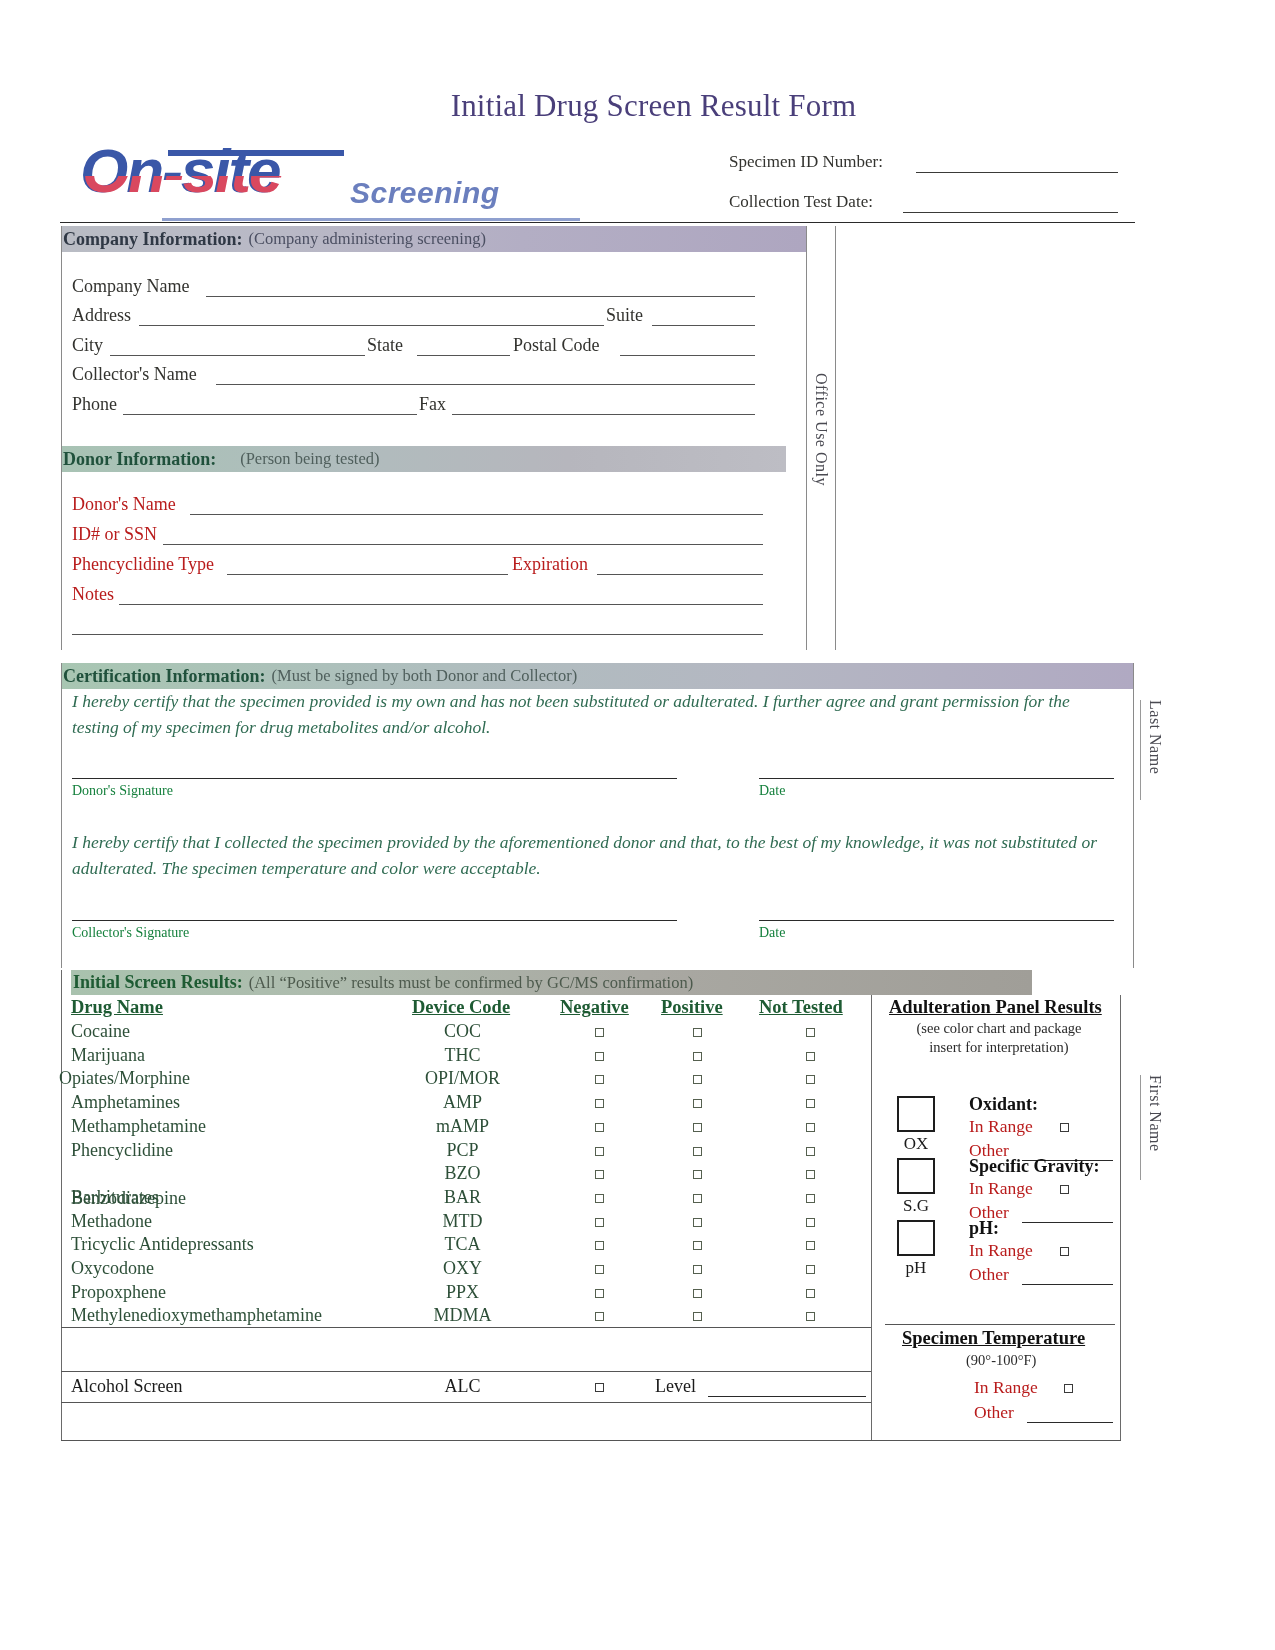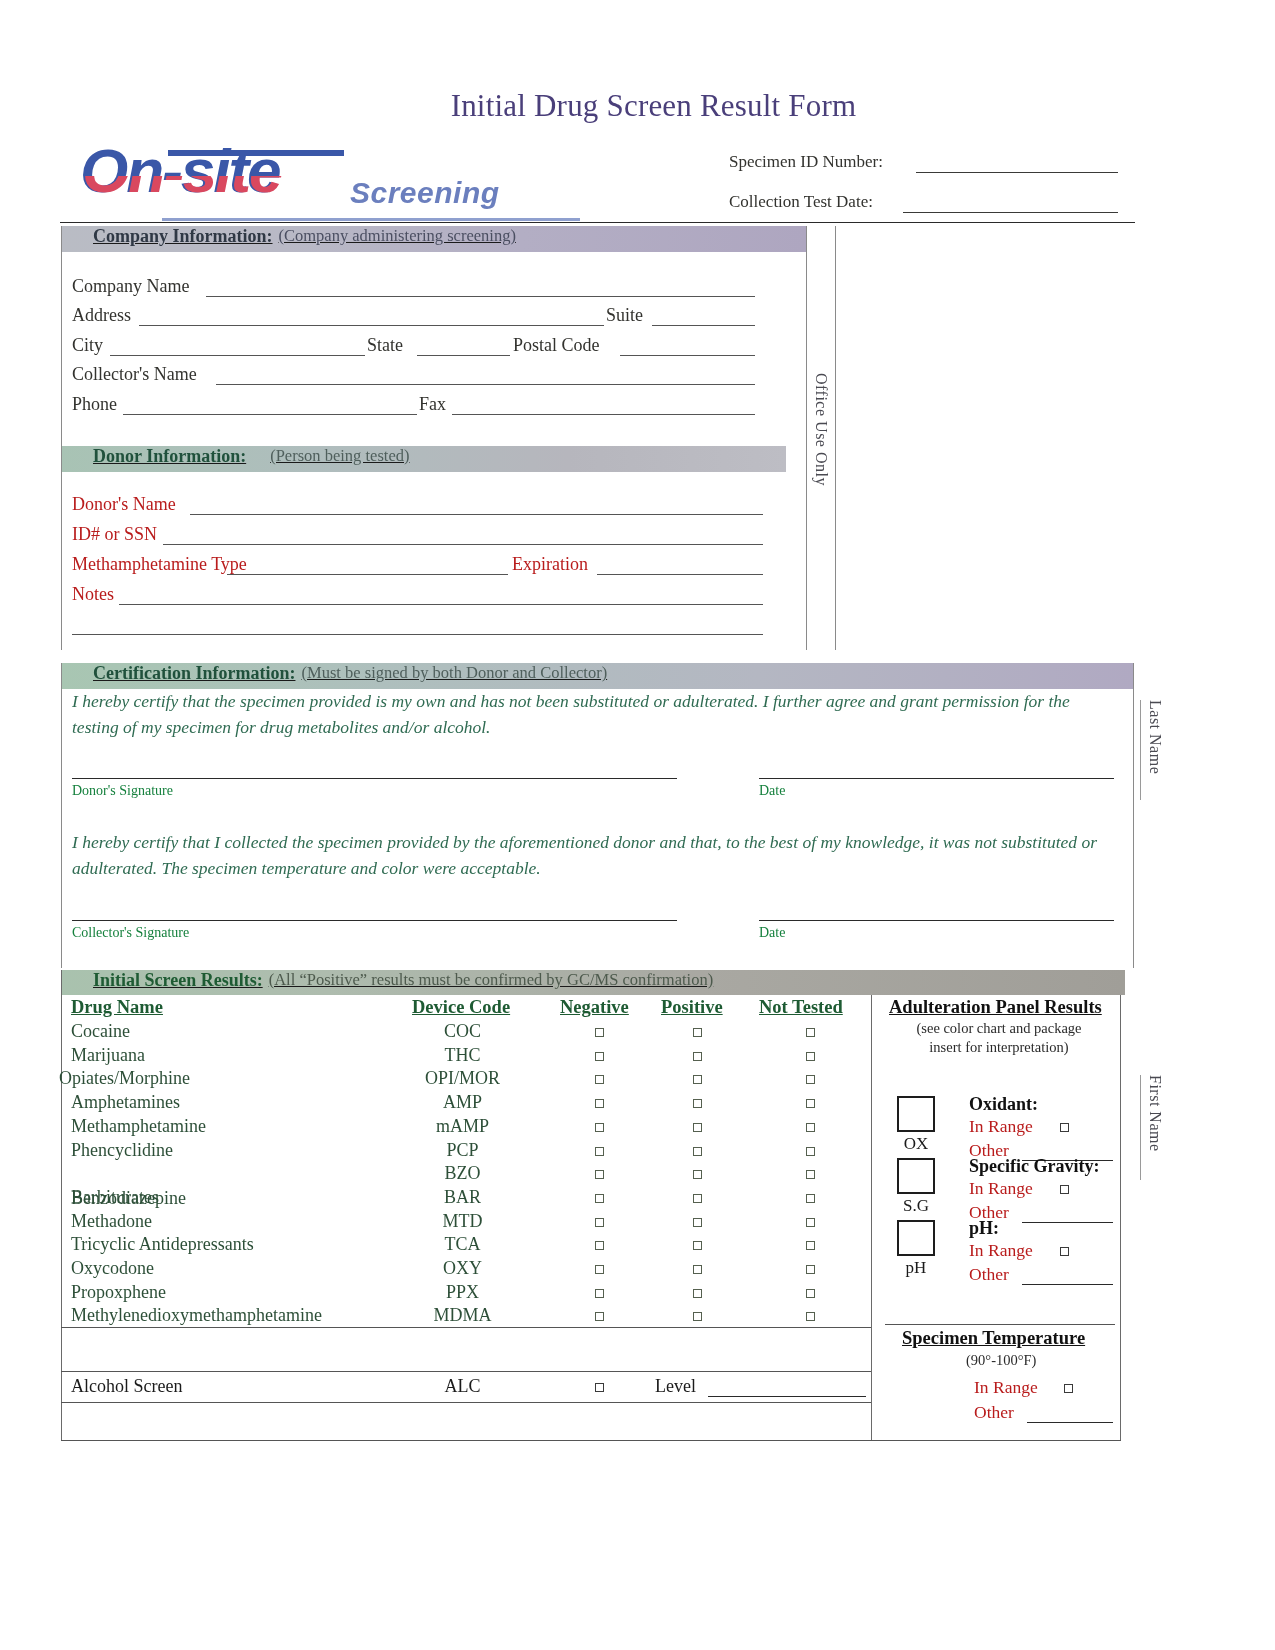--- a/index.html
+++ b/index.html
@@ -49,22 +49,22 @@
 
   
   .bx{position:absolute;box-sizing:border-box;}
   .rule{position:absolute;height:0;border-bottom:1px solid #555;}
   .rule-dk{position:absolute;height:0;border-bottom:1px solid #2a2a2a;}
   .vrule{position:absolute;width:0;border-left:1px solid #8a8a8a;}
 
   
   .sec{
     position:absolute;box-sizing:border-box;
-    display:flex;align-items:flex-start;
-    padding-left:32px; font-size:18px; white-space:nowrap;text-decoration:underline;
+    display:flex;align-items:center;
+    padding-left:2px; font-size:18px; white-space:nowrap;
   }
   .sec b{font-weight:bold;}
   .sec .paren{font-weight:normal;font-size:16.5px;}
   .sec-purple{background:linear-gradient(to right,#b9bcc4 0%, #b9b9c6 30%, #b3aec4 62%, #aea6c0 100%);}
   .sec-purple b{color:#2f3845;}
   .sec-purple .paren{color:#4b4f62;}
   .sec-green{background:linear-gradient(to right,#a8c3b4 0%, #afbdbd 35%, #b6b6bd 70%, #bdbdc4 100%);}
   .sec-green b{color:#20513c;}
   .sec-green .paren{color:#4f5f5c;}
   .sec-cert{background:linear-gradient(to right,#a8c6b2 0%, #aebfbd 30%, #b4b7c2 65%, #b0a9c2 100%);}
@@ -183,21 +183,21 @@
     <span class="paren" style="margin-left:6px;">(Person being tested)</span>
   </div>
   <div class="vrule" style="left:61px;top:446px;height:204px;"></div>
 
   <div class="fl-g" style="left:72px;top:494px;">Donor's Name</div>
   <div class="rule" style="left:190px;top:514px;width:573px;"></div>
 
   <div class="fl-g" style="left:72px;top:524px;">ID# or SSN</div>
   <div class="rule" style="left:163px;top:544px;width:600px;"></div>
 
-  <div class="fl-g" style="left:72px;top:554px;">Methamphetamine Type</div>
+  <div class="fl-g" style="left:72px;top:554px;">Phencyclidine Type</div>
   <div class="rule" style="left:227px;top:574px;width:281px;"></div>
   <div class="fl-g" style="left:512px;top:554px;">Expiration</div>
   <div class="rule" style="left:597px;top:574px;width:166px;"></div>
 
   <div class="fl-g" style="left:72px;top:584px;">Notes</div>
   <div class="rule" style="left:119px;top:604px;width:644px;"></div>
   <div class="rule" style="left:72px;top:634px;width:691px;"></div>
 
   <div class="vrule" style="left:835px;top:226px;height:424px;"></div>
   <div class="vtext" style="left:812px;top:373px;">Office Use Only</div>
@@ -223,21 +223,21 @@
   <div class="rule-dk" style="left:759px;top:920px;width:355px;"></div>
   <div class="cert-lbl" style="left:759px;top:925px;">Date</div>
 
   <div class="vtext" style="left:1146px;top:700px;">Last Name</div>
   <div class="rule-dk" style="left:1140px;top:795px;width:0;height:0;border-bottom:none;border-left:1px solid #333;"></div>
   <div class="bx" style="left:1140px;top:700px;width:0;height:100px;border-left:1px solid #9a9a9a;"></div>
 
   <div class="vtext" style="left:1146px;top:1075px;">First Name</div>
   <div class="bx" style="left:1140px;top:1075px;width:0;height:105px;border-left:1px solid #9a9a9a;"></div>
 
-  <div class="sec sec-results" style="left:61px;top:970px;width:1064px;height:25px;">
+  <div class="sec sec-results" style="left:71px;top:970px;width:961px;height:25px;">
     <b>Initial Screen Results:</b>
     <span class="paren" style="margin-left:6px;">(All “Positive” results must be confirmed by GC/MS confirmation)</span>
   </div>
 
   <div class="vrule" style="left:61px;top:970px;height:470px;border-left:1px solid #6a6a6a;"></div>
   <div class="vrule" style="left:871px;top:995px;height:445px;border-left:1px solid #6a6a6a;"></div>
   <div class="vrule" style="left:1120px;top:995px;height:445px;border-left:1px solid #6a6a6a;"></div>
 
   <div class="th" style="left:71px;top:997px;">Drug Name</div>
   <div class="th" style="left:412px;top:997px;">Device Code</div>

